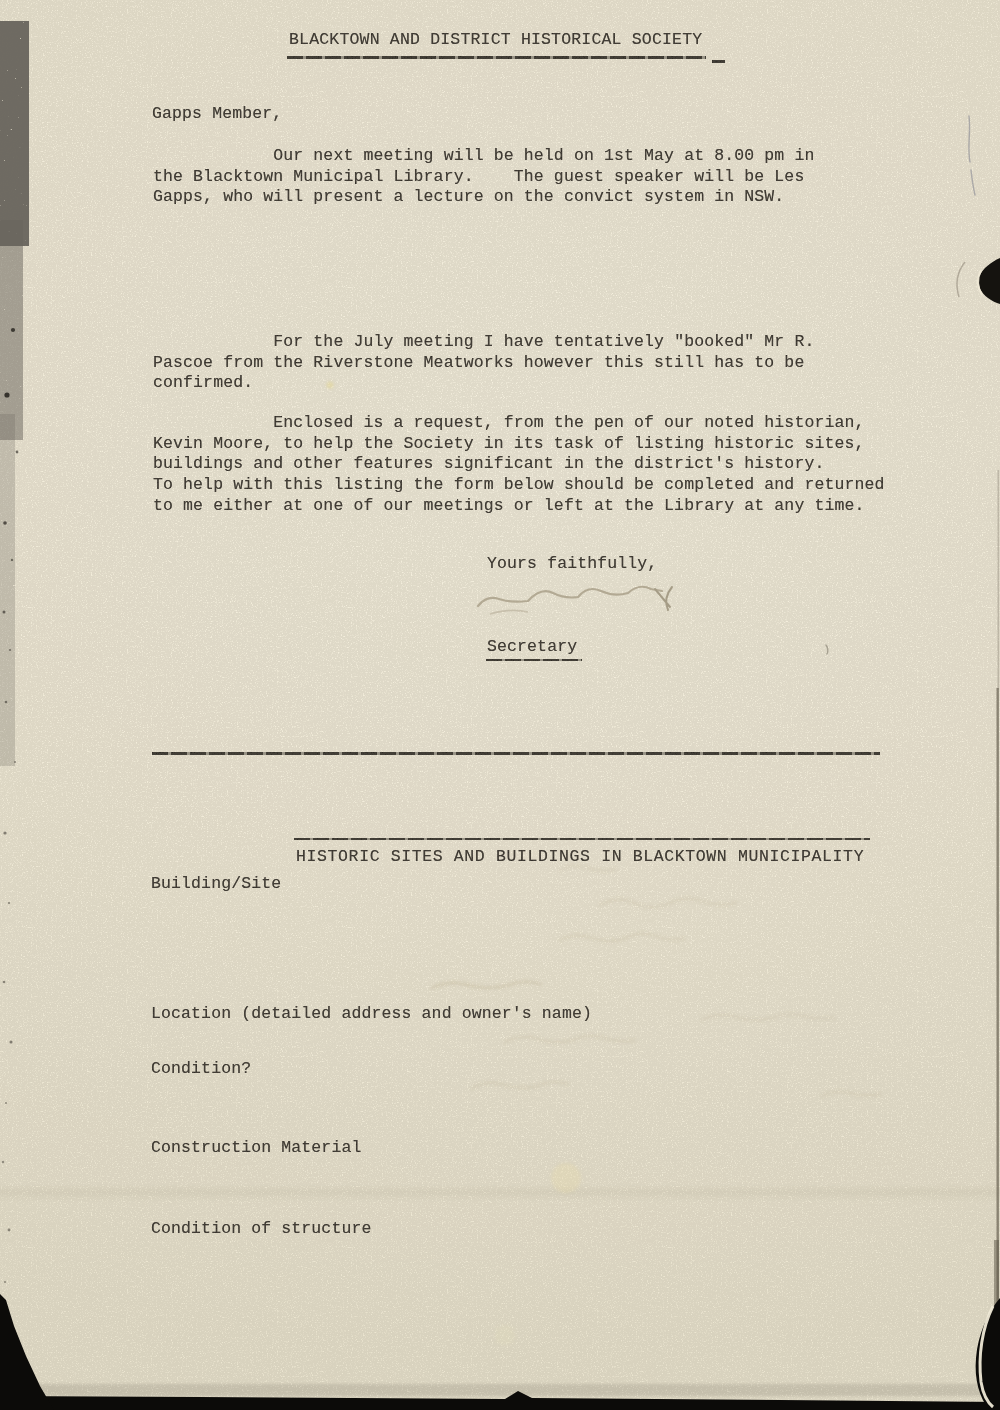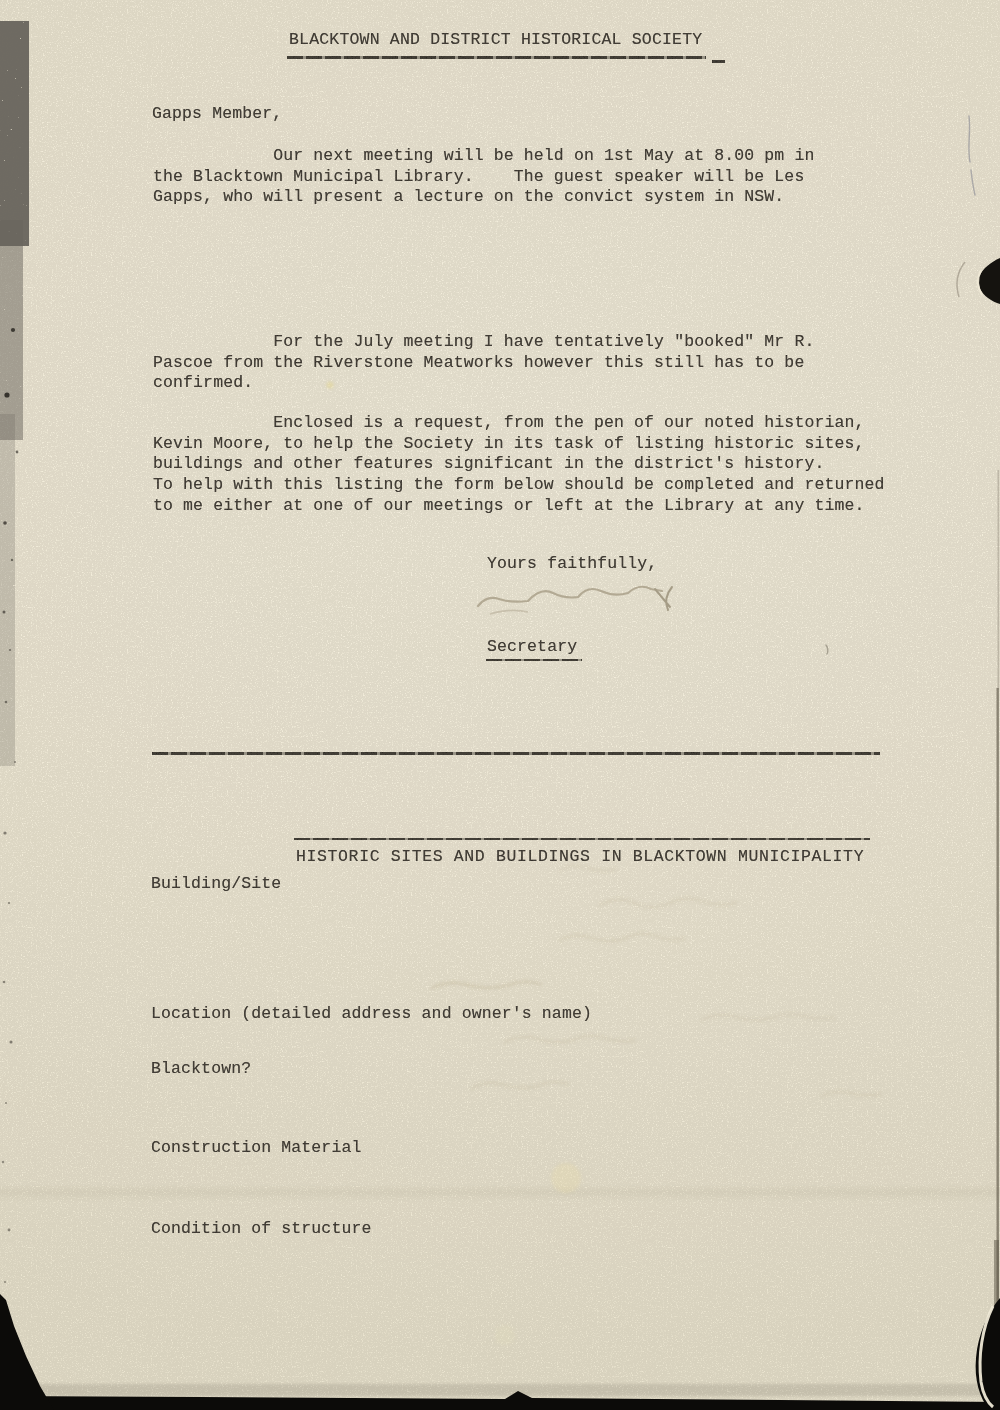--- a/index.html
+++ b/index.html
@@ -77,21 +77,21 @@
   <div class="txt secretary">Secretary</div>
   <div class="typed-line secretary-rule"></div>
 
   <div class="typed-line section-divider"></div>
 
   <div class="txt form-heading">HISTORIC SITES AND BUILDINGS IN BLACKTOWN MUNICIPALITY</div>
   <div class="typed-line heading-rule"></div>
 
   <div class="txt fld-0">Building/Site</div>
   <div class="txt fld-1">Location (detailed address and owner's name)</div>
-  <div class="txt fld-2">Blacktown?</div>
+  <div class="txt fld-2">Condition?</div>
   <div class="txt fld-3">Construction Material</div>
   <div class="txt fld-4">Condition of structure</div>
 
   <div class="scan-band"></div>
 
   <svg class="overlay" width="1000" height="1410" viewBox="0 0 1000 1410" xmlns="http://www.w3.org/2000/svg">
     <defs>
       <filter id="speckStrong" x="-5%" y="-5%" width="110%" height="110%">
         <feTurbulence type="fractalNoise" baseFrequency="0.45" numOctaves="3" seed="7"></feTurbulence>
         <feColorMatrix type="matrix" values="0 0 0 0 0.14  0 0 0 0 0.13  0 0 0 0 0.11  3 3 3 -3.3 0"></feColorMatrix>

